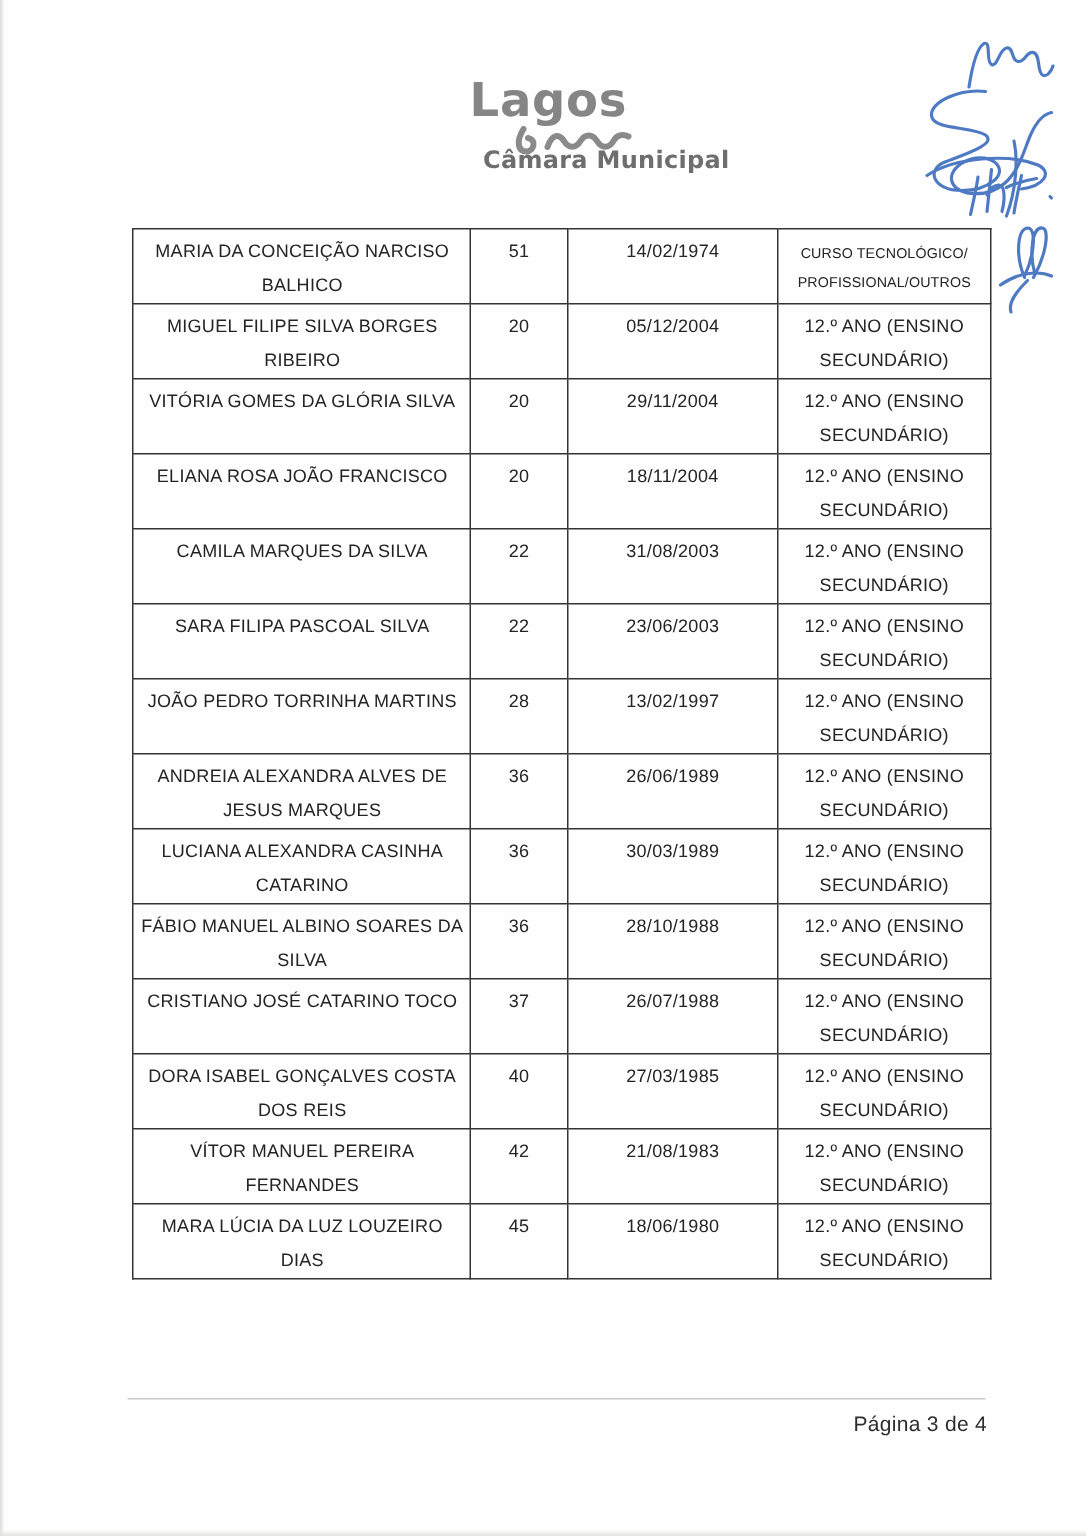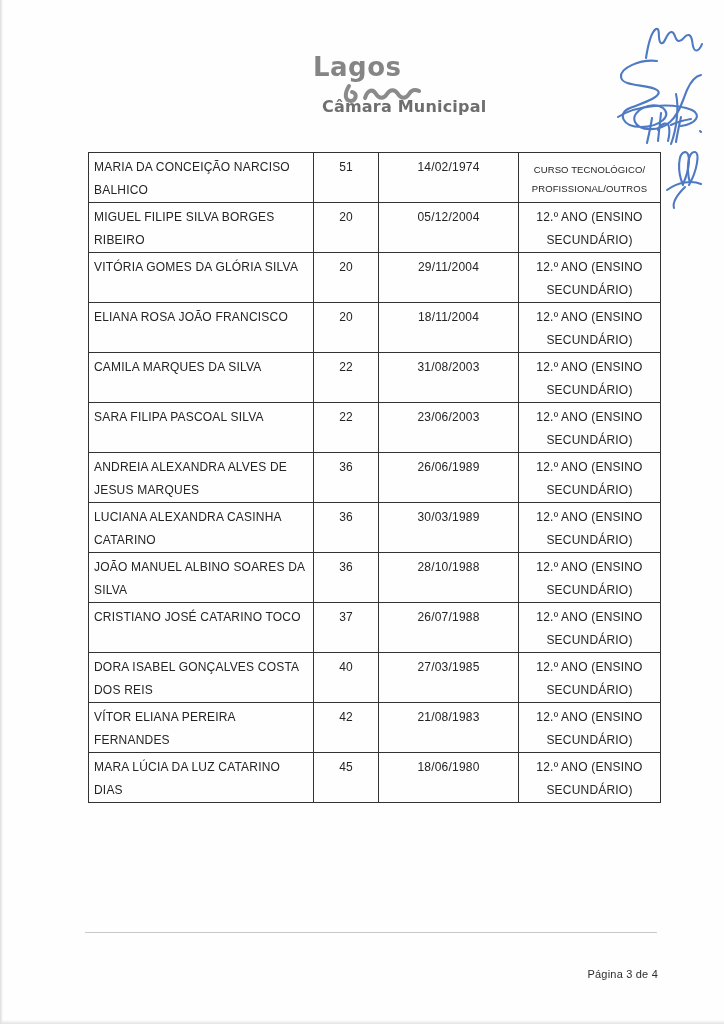--- a/index.html
+++ b/index.html
@@ -22,21 +22,21 @@
   .scan-edge-bottom {
     position: absolute; left: 0; bottom: 0; width: 100%; height: 4px;
     background: linear-gradient(to top, #e3e3e0, rgba(255,255,255,0));
   }
 
   
   .logo { position: absolute; left: 313px; top: 50px; width: 150px; }
   .logo .brand {
     display: block;
     font-family: "DejaVu Sans", sans-serif;
-    font-size: 26px;
+    font-size: 31px;
     font-weight: bold;
     letter-spacing: 0.5px;
     color: #858585;
     line-height: 34px;
   }
   .logo .wave { position: absolute; left: 27px; top: 33px; }
   .logo .subtitle {
     display: block;
     margin: 13px 0 0 9px;
     font-family: "DejaVu Sans", sans-serif;
@@ -64,43 +64,43 @@
     border: 1px solid #333333;
     vertical-align: top;
     font-size: 12px;
     color: #242424;
     letter-spacing: 0.2px;
     line-height: 23px;
     padding: 3px 4px 0 4px;
     overflow: hidden;
   }
   .doc-table tr { height: 46.5px; }
-  .doc-table td[data-field="name"] { text-align: left; padding-left: 5px; }
+  .doc-table td[data-field="name"] { text-align: center; padding-left: 5px; }
   .doc-table td[data-field="age"],
   .doc-table td[data-field="birth_date"],
   .doc-table td[data-field="education"] { text-align: center; }
   .doc-table td[data-field="education"] { padding-left: 6px; padding-right: 6px; }
   .doc-table tbody tr:first-child td[data-field="education"] {
     font-size: 9.5px;
     line-height: 19px;
     letter-spacing: 0.1px;
     padding-top: 7px;
   }
 
   
   .footer-rule {
     position: absolute; left: 85px; top: 932px;
     width: 572px; height: 1px;
     background: #c8c8c8;
   }
   .footer-page {
-    position: absolute; left: 518px; top: 968px;
+    position: absolute; left: 518px; top: 941px;
     width: 140px;
     text-align: right;
-    font-size: 11px;
+    font-size: 14px;
     letter-spacing: 0.2px;
     color: #2e2e2e;
   }
 </style>
 </head>
 <body>
 
 <div class="page">
 
   <div class="scan-edge-left"></div>
@@ -174,57 +174,63 @@
       <td data-field="birth_date">31/08/2003</td>
       <td data-field="education">12.º ANO (ENSINO SECUNDÁRIO)</td>
     </tr>
         <tr>
       <td data-field="name">SARA FILIPA PASCOAL SILVA</td>
       <td data-field="age">22</td>
       <td data-field="birth_date">23/06/2003</td>
       <td data-field="education">12.º ANO (ENSINO SECUNDÁRIO)</td>
     </tr>
         <tr>
+      <td data-field="name">JOÃO PEDRO TORRINHA MARTINS</td>
+      <td data-field="age">28</td>
+      <td data-field="birth_date">13/02/1997</td>
+      <td data-field="education">12.º ANO (ENSINO SECUNDÁRIO)</td>
+    </tr>
+        <tr>
       <td data-field="name">ANDREIA ALEXANDRA ALVES DE JESUS MARQUES</td>
       <td data-field="age">36</td>
       <td data-field="birth_date">26/06/1989</td>
       <td data-field="education">12.º ANO (ENSINO SECUNDÁRIO)</td>
     </tr>
         <tr>
       <td data-field="name">LUCIANA ALEXANDRA CASINHA CATARINO</td>
       <td data-field="age">36</td>
       <td data-field="birth_date">30/03/1989</td>
       <td data-field="education">12.º ANO (ENSINO SECUNDÁRIO)</td>
     </tr>
         <tr>
-      <td data-field="name">JOÃO MANUEL ALBINO SOARES DA SILVA</td>
+      <td data-field="name">FÁBIO MANUEL ALBINO SOARES DA SILVA</td>
       <td data-field="age">36</td>
       <td data-field="birth_date">28/10/1988</td>
       <td data-field="education">12.º ANO (ENSINO SECUNDÁRIO)</td>
     </tr>
         <tr>
       <td data-field="name">CRISTIANO JOSÉ CATARINO TOCO</td>
       <td data-field="age">37</td>
       <td data-field="birth_date">26/07/1988</td>
       <td data-field="education">12.º ANO (ENSINO SECUNDÁRIO)</td>
     </tr>
         <tr>
       <td data-field="name">DORA ISABEL GONÇALVES COSTA DOS REIS</td>
       <td data-field="age">40</td>
       <td data-field="birth_date">27/03/1985</td>
       <td data-field="education">12.º ANO (ENSINO SECUNDÁRIO)</td>
     </tr>
         <tr>
-      <td data-field="name">VÍTOR ELIANA PEREIRA FERNANDES</td>
+      <td data-field="name">VÍTOR MANUEL PEREIRA FERNANDES</td>
       <td data-field="age">42</td>
       <td data-field="birth_date">21/08/1983</td>
       <td data-field="education">12.º ANO (ENSINO SECUNDÁRIO)</td>
     </tr>
         <tr>
-      <td data-field="name">MARA LÚCIA DA LUZ CATARINO DIAS</td>
+      <td data-field="name">MARA LÚCIA DA LUZ LOUZEIRO DIAS</td>
       <td data-field="age">45</td>
       <td data-field="birth_date">18/06/1980</td>
       <td data-field="education">12.º ANO (ENSINO SECUNDÁRIO)</td>
     </tr>
       </tbody>
   </table>
 
   <div class="footer-rule"></div>
   <div class="footer-page">Página 3 de 4</div>
 

